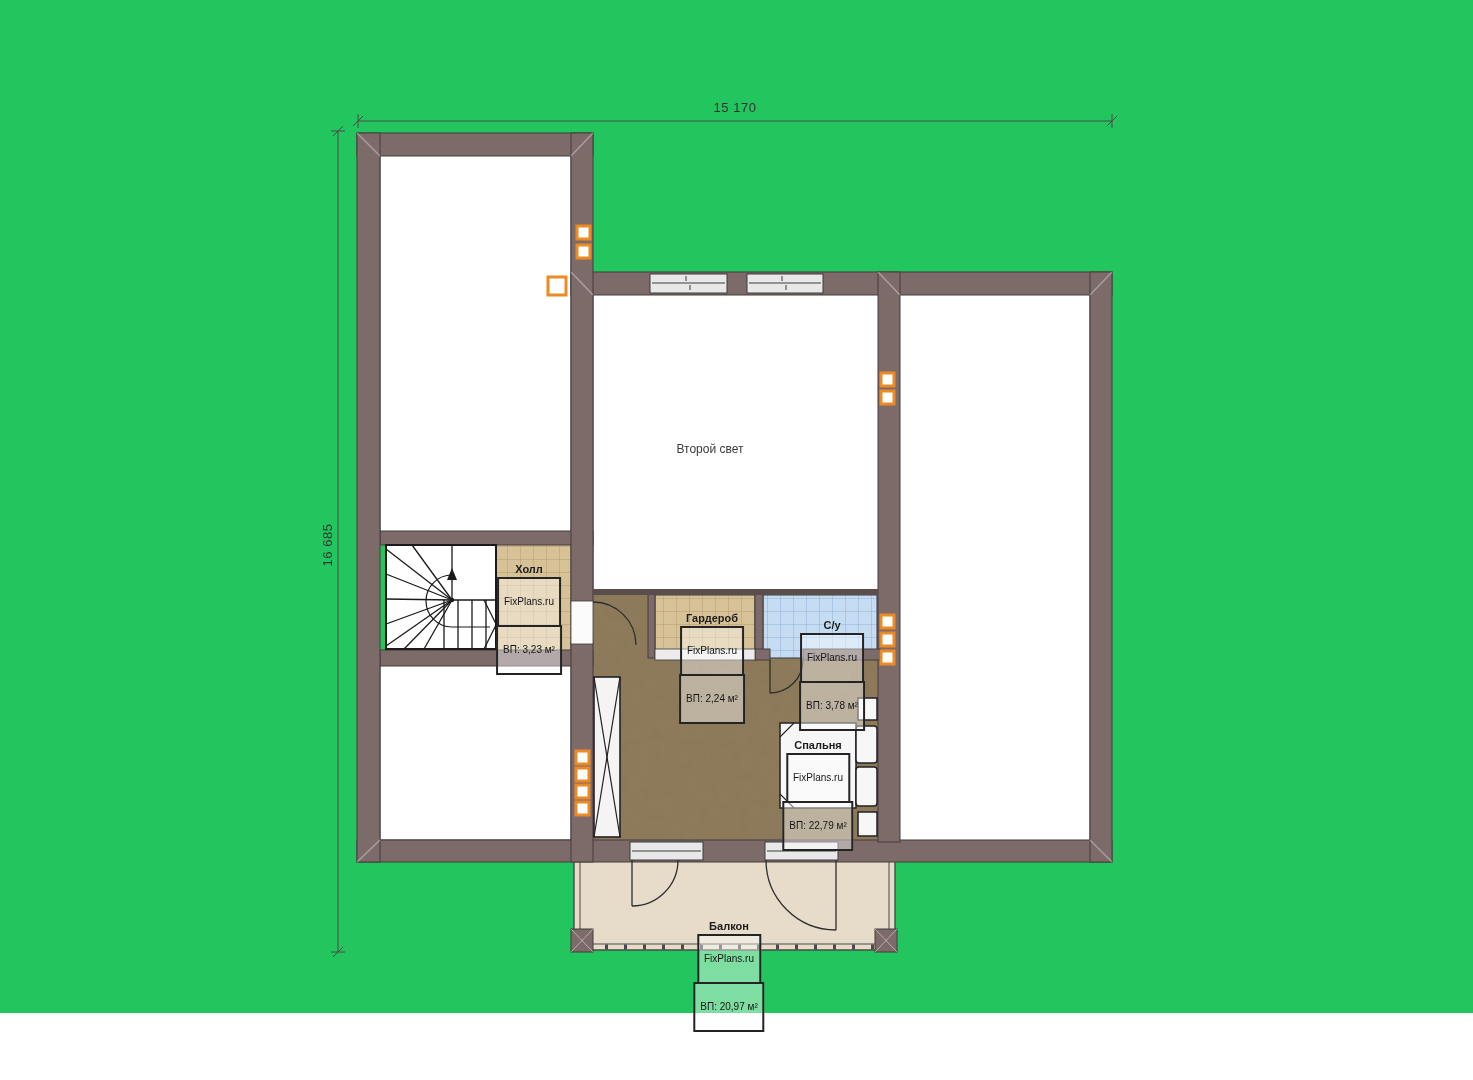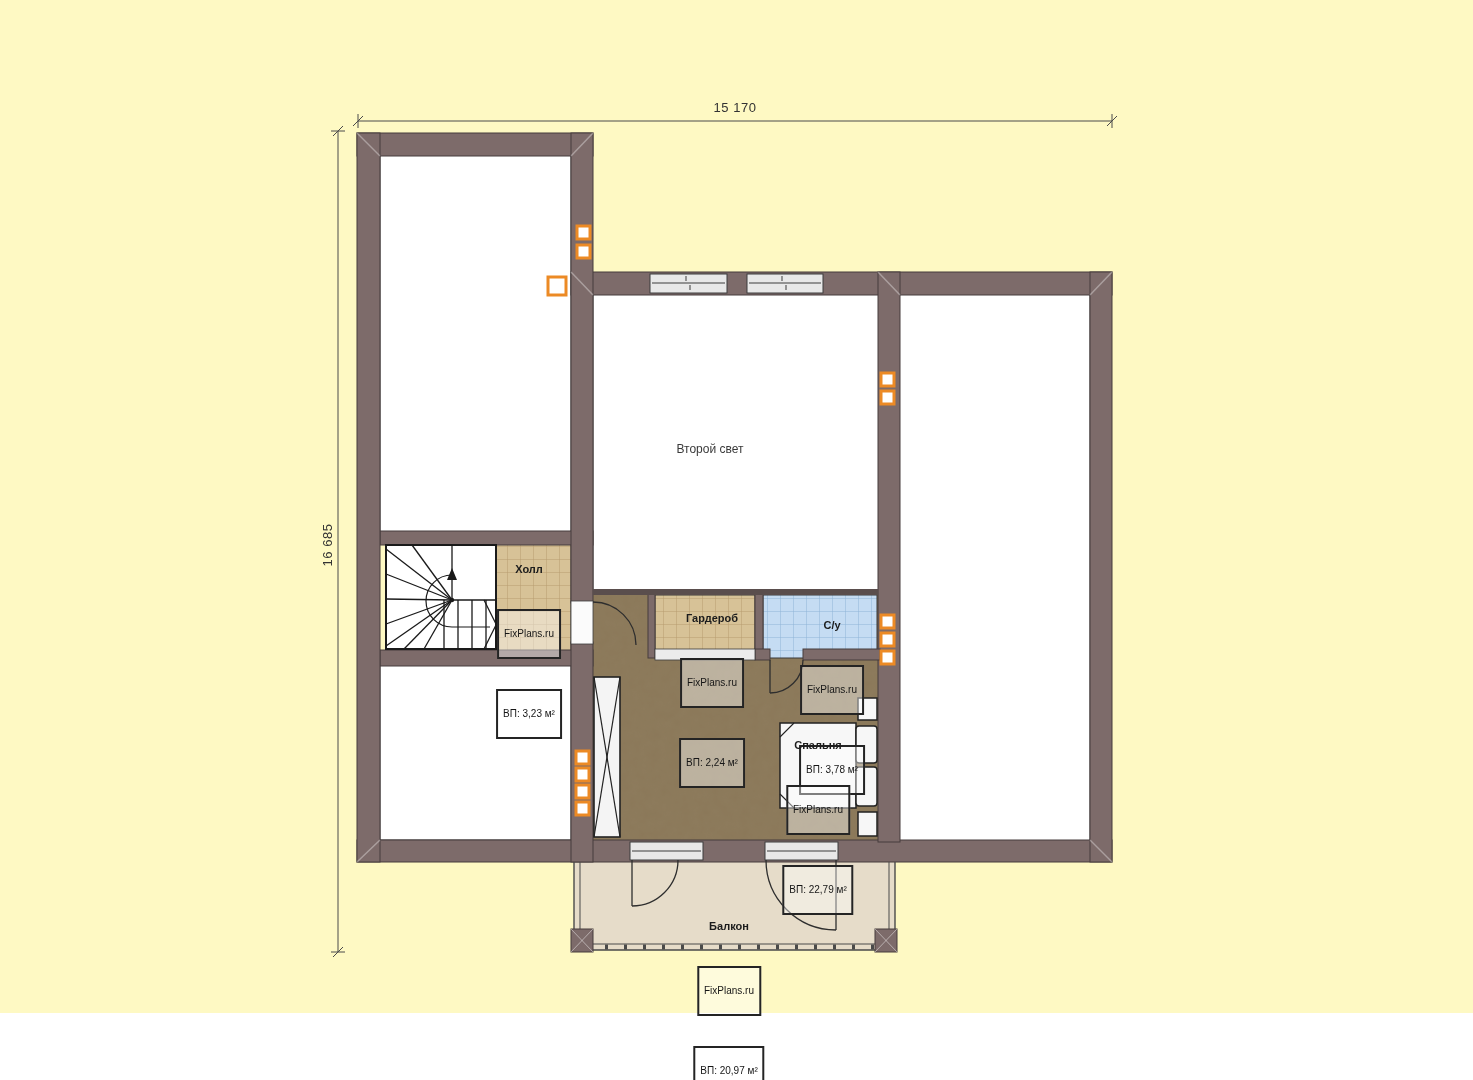--- a/index.html
+++ b/index.html
@@ -1,23 +1,23 @@
 <!DOCTYPE html>
 <html><head>
 <meta charset="utf-8">
 <style>
   html,body{margin:0;padding:0;background:#ffffff;}
   body{width:1473px;height:1080px;overflow:hidden;font-family:"Liberation Sans",sans-serif;}
-  .canvas{position:relative;width:1473px;height:1013px;background:#fef9c3;}
+  .canvas{position:relative;width:1473px;height:1013px;background:#22c55e;}
   .canvas svg{position:absolute;left:0;top:0;}
   .dim-label{position:absolute;font-size:13px;color:#333;letter-spacing:.5px;}
   .dim-top{left:358px;top:100px;width:754px;text-align:center;}
   .dim-left{left:327px;top:545px;transform:translate(-50%,-50%) rotate(-90deg);white-space:nowrap;}
   .plain-label{position:absolute;font-size:12px;color:#3a3a3a;transform:translateX(-50%);white-space:nowrap;}
-  .room-tag{position:absolute;transform:translateX(-50%);display:flex;flex-direction:column;align-items:center;z-index:5;gap:32px;}
+  .room-tag{position:absolute;transform:translateX(-50%);display:flex;flex-direction:column;align-items:center;z-index:5;}
   .room-tag .name{font-size:11px;font-weight:bold;color:#1c1c1c;margin-bottom:2px;white-space:nowrap;}
   .room-tag .box{font-size:10px;color:#161616;border:2px solid #242424;background:rgba(255,255,255,.42);
                  padding:16px 5px;line-height:14px;white-space:nowrap;text-align:center;}
   .room-tag .box + .box{margin-top:-2px;}
 </style>
 </head>
 <body>
 
 <div class="canvas">
 

